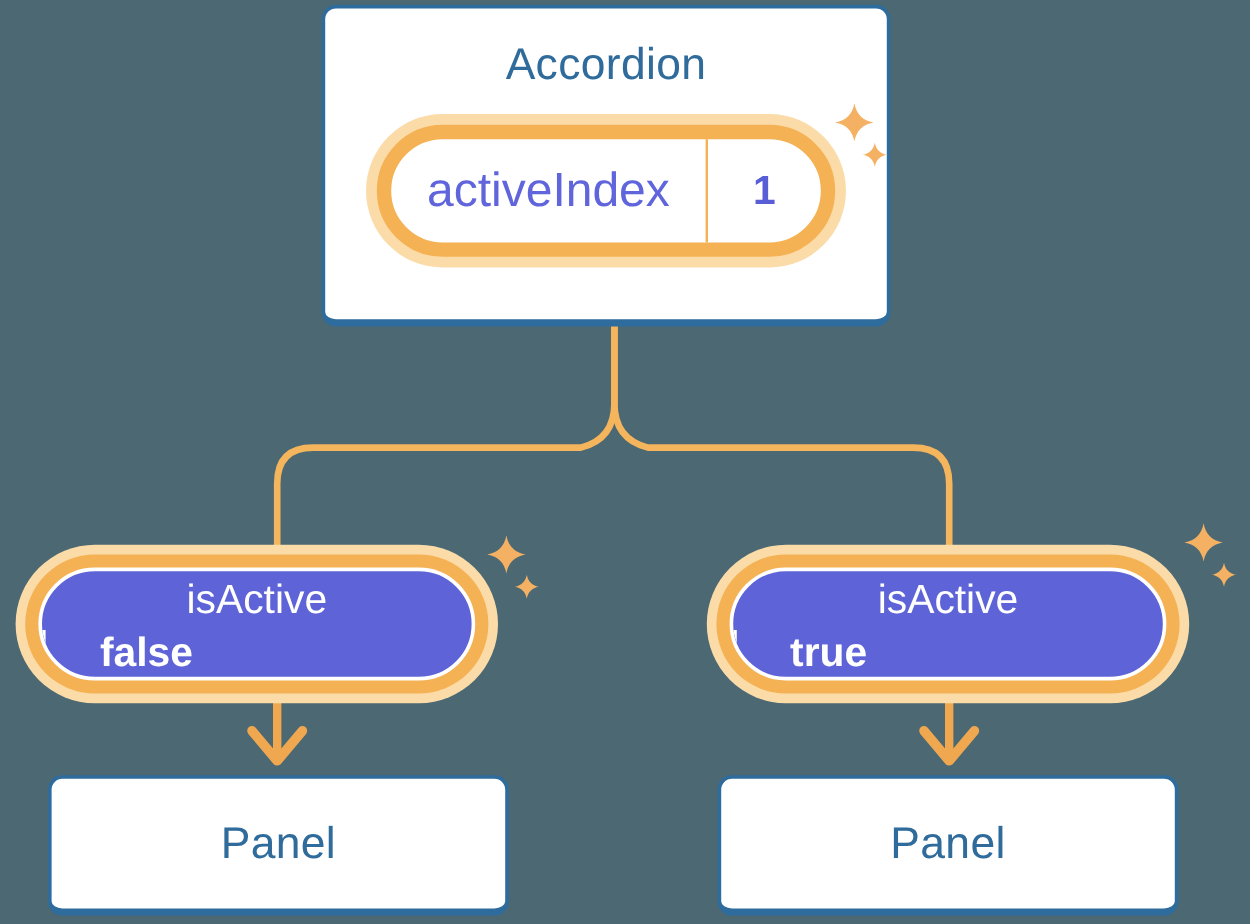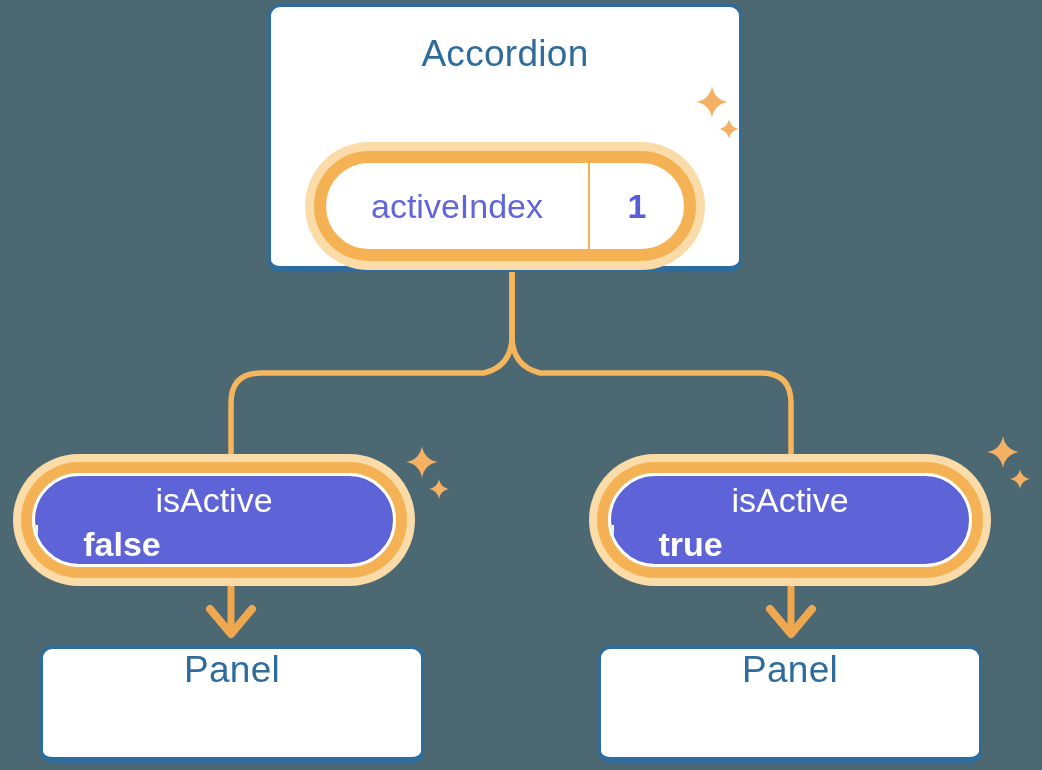--- a/index.html
+++ b/index.html
@@ -29,55 +29,54 @@
     border-bottom-width: 6px;
     border-radius: 12px;
     z-index: 2;
   }
   .accordion-card {
     left: 268px; top: 4px;
     width: 474px; height: 268px;
     display: flex;
     flex-direction: column;
     align-items: center;
-    gap: 47px;
   }
   .comp-title {
     font-size: 37px;
     font-weight: 500;
     color: #2F6B9B;
     letter-spacing: 0.3px;
   }
   .accordion-card .comp-title { margin-top: 26px; }
 
   .panel-card {
     top: 646px;
     width: 384px; height: 117px;
     display: flex;
-    align-items: flex-start;
+    align-items: center;
     justify-content: center;
   }
   .panel-left  { left: 40px; }
   .panel-right { left: 598px; }
 
   
   .state-pill {
     margin-top: 29px;
     width: 382px; height: 110px;
     background: #ffffff;
     border: 12px solid #F5B254;
     border-radius: 64px;
     box-shadow: 0 0 0 9px #FBDCA9;
     display: flex;
     align-items: stretch;
   }
   .state-pill .pill-label {
     flex: 1;
     display: flex; align-items: center; justify-content: center;
-    font-size: 34px;
+    font-size: 40px;
     color: #6065DC;
   }
   .state-pill .pill-value {
     width: 96px;
     border-left: 2px solid #F5B254;
     display: flex; align-items: center; justify-content: center;
     font-size: 34px;
     font-weight: 700;
     color: #585ED6;
   }

